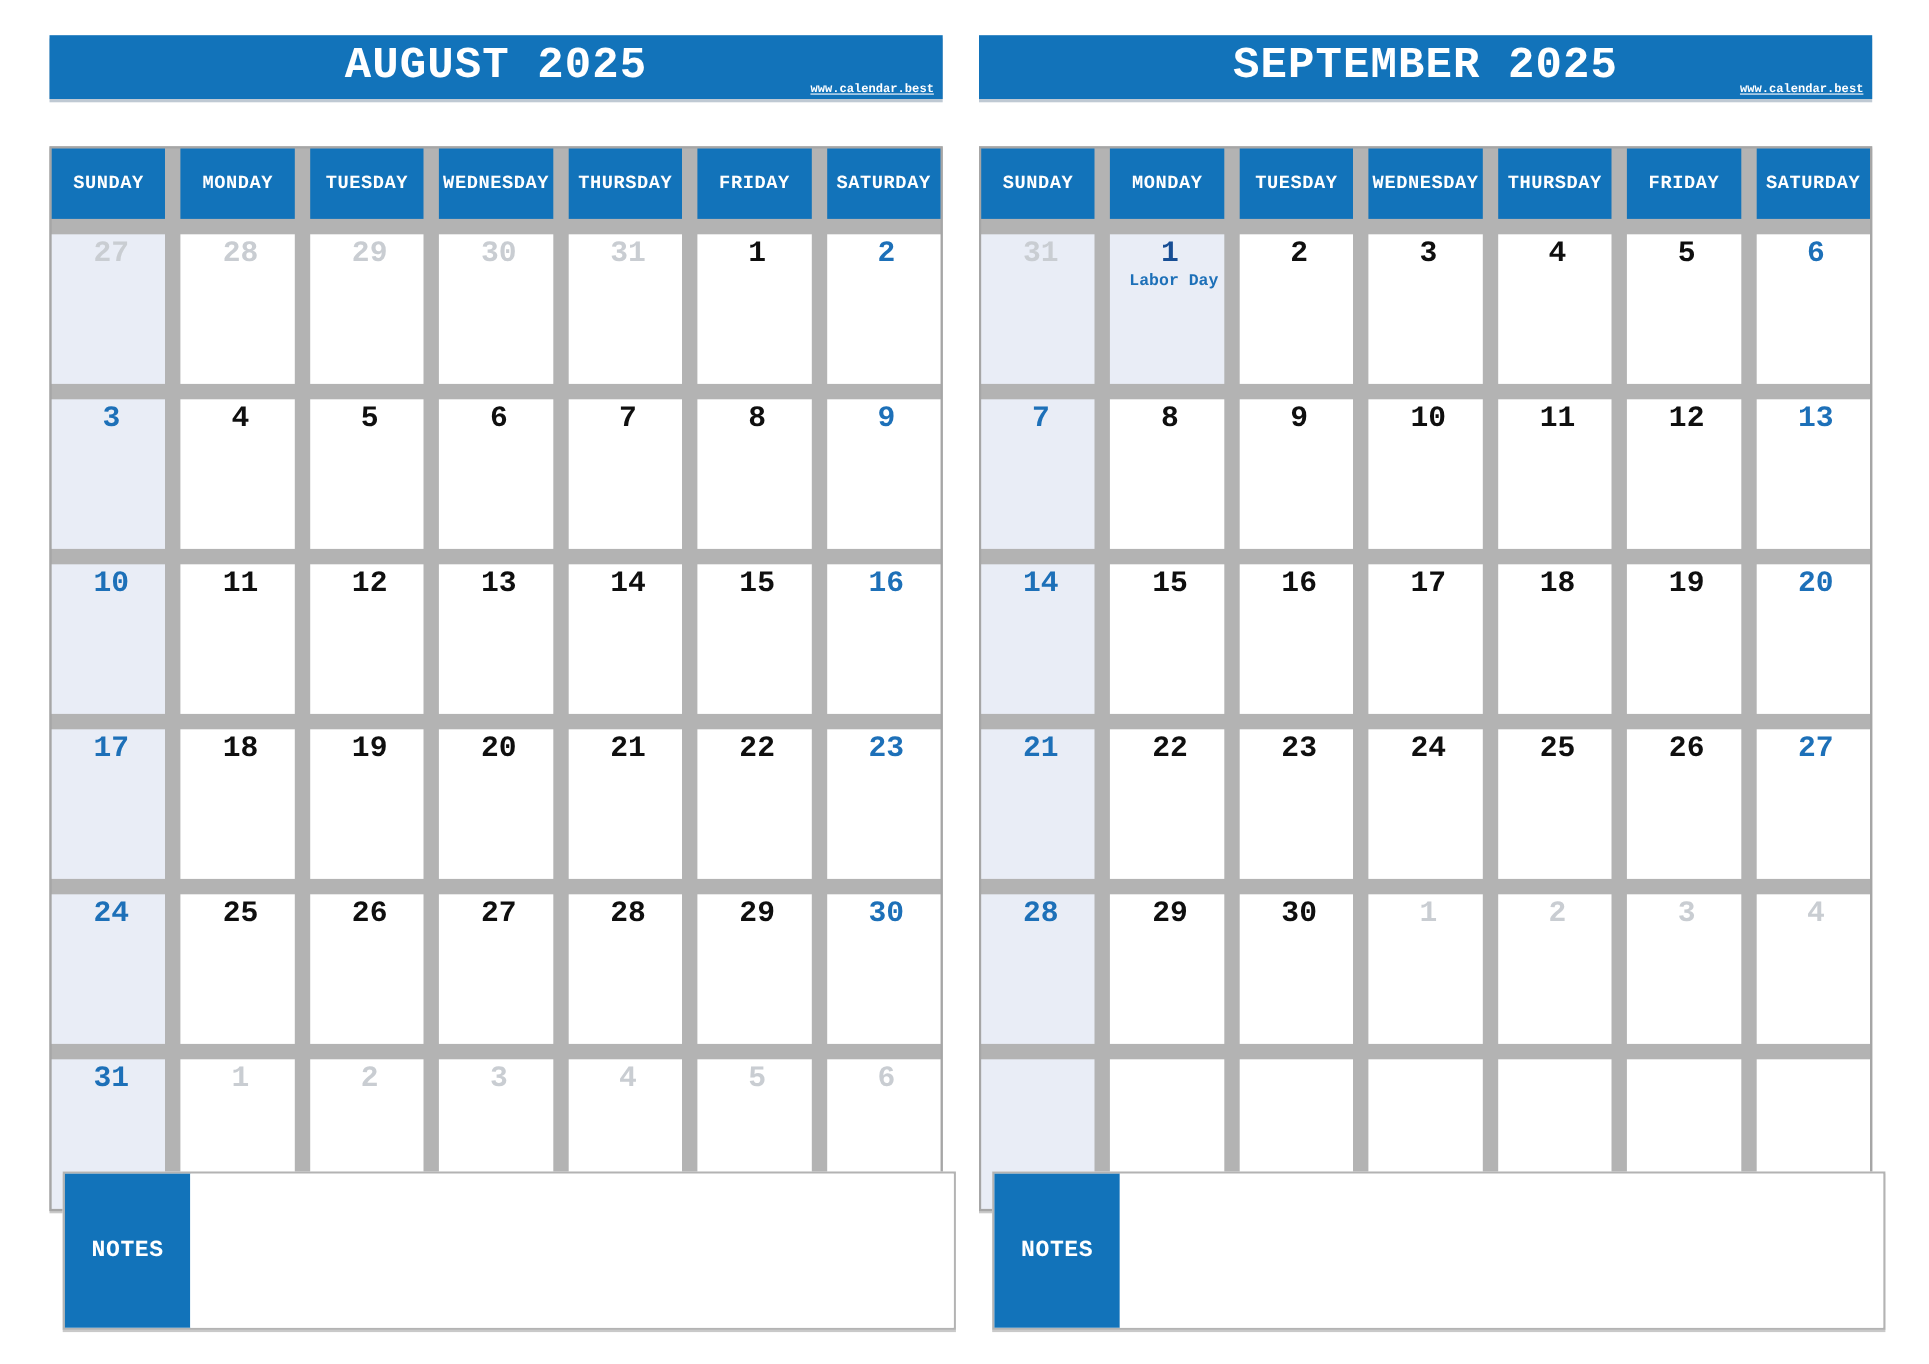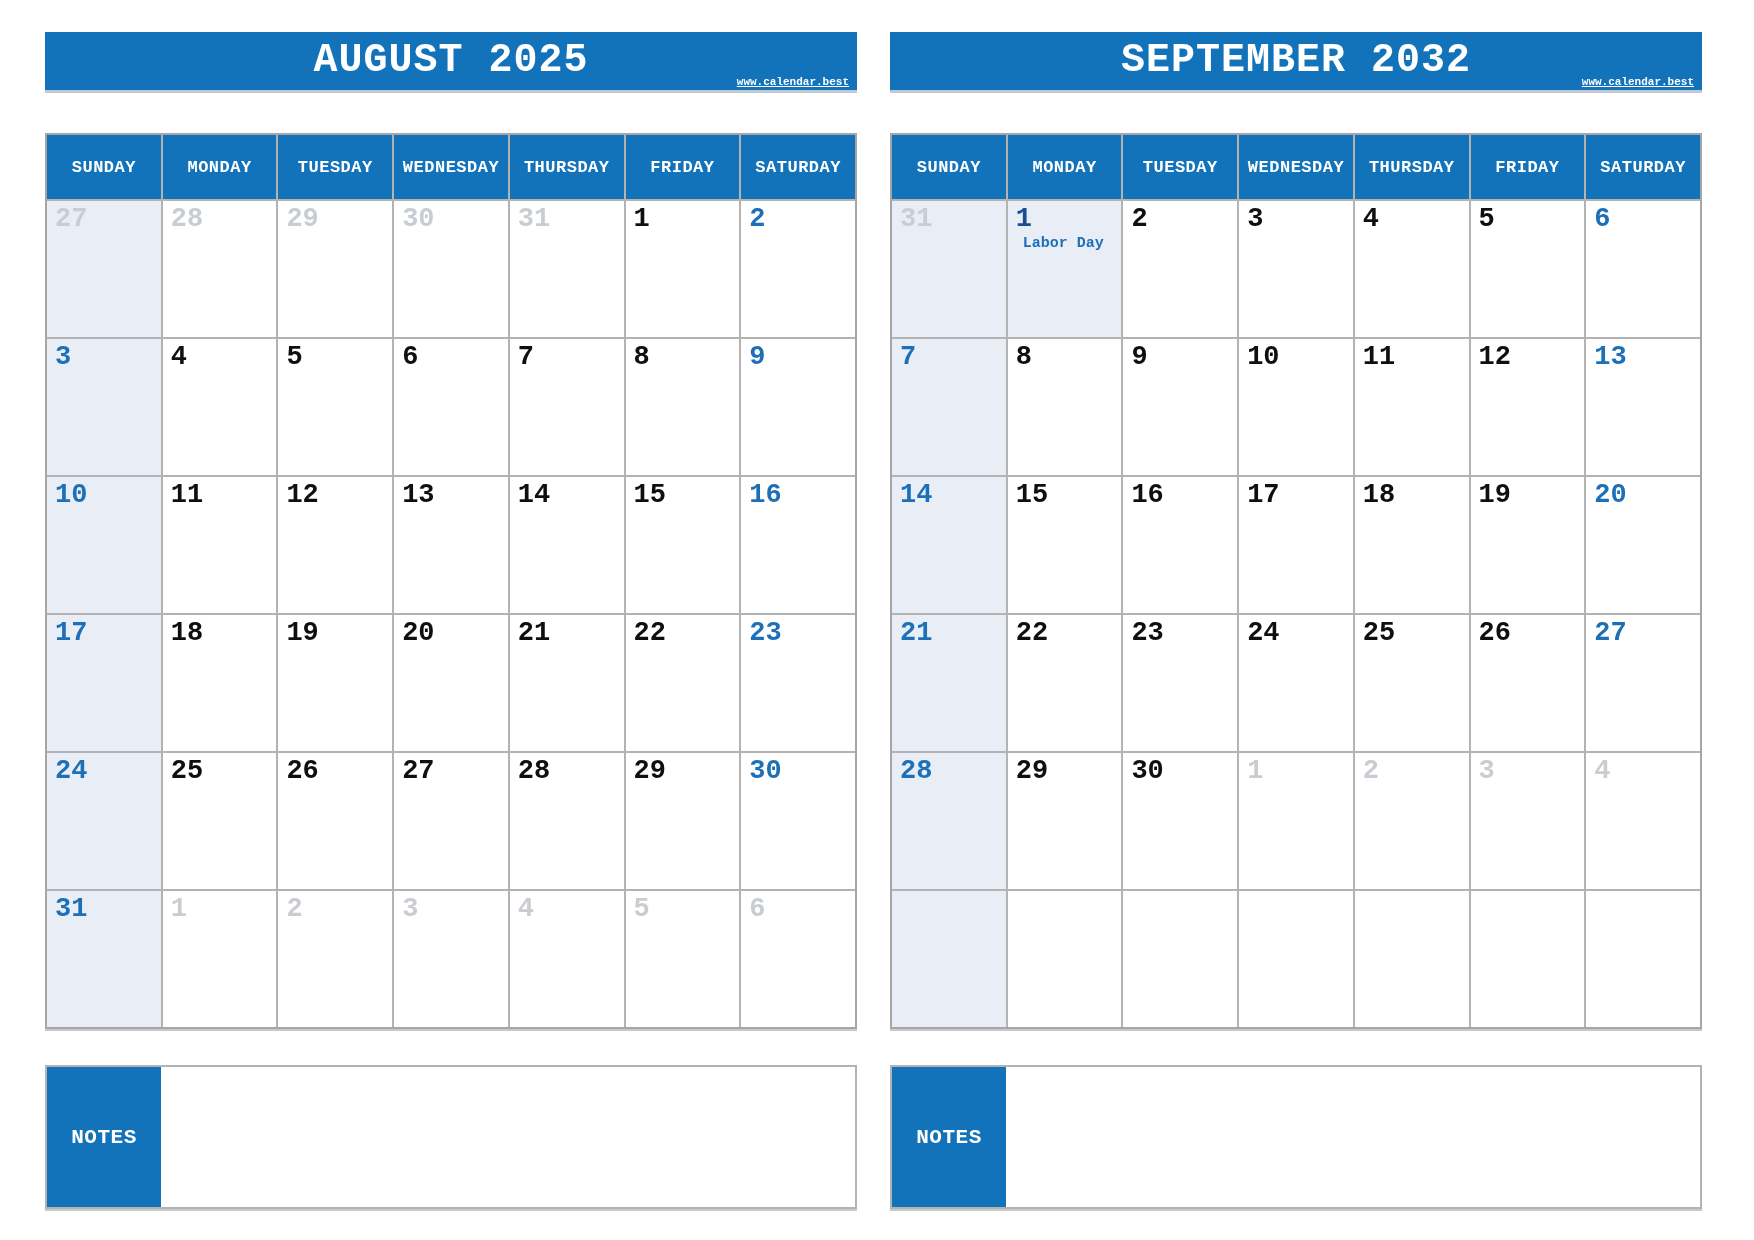--- a/index.html
+++ b/index.html
@@ -21,23 +21,24 @@
     line-height:58px;letter-spacing:1px;white-space:nowrap;
   }
   .sitelink{
     position:absolute;right:8px;bottom:2px;color:#ffffff;font-weight:bold;
     font-size:11px;text-decoration:underline;cursor:pointer;
   }
 
   
   .grid{
     position:absolute;top:101px;left:0;width:100%;
-    display:grid;grid-template-columns:repeat(7,1fr);gap:2px;
+    display:grid;grid-template-columns:repeat(7,1fr);gap:14px;
     background:#b3b3b3;border:2px solid #a6a6a6;box-sizing:border-box;
     box-shadow:0 2px 0 #c9c9c9;
+    text-align:center;
   }
   .dhead{
     background:#1273ba;color:#ffffff;font-weight:bold;font-size:17px;
     height:64px;display:flex;align-items:center;justify-content:center;
     letter-spacing:.5px;white-space:nowrap;overflow:hidden;
   }
   .cell{
     background:#ffffff;height:136px;box-sizing:border-box;
     padding:4px 3px 0 8px;overflow:hidden;
   }
@@ -51,21 +52,21 @@
   .cell.weekend .dnum{color:#1d70b8;}
   .cell.muted .dnum{color:#c9cdd2;}
   .cell.holiday .dnum{color:#174e94;}
   .holiday-label{
     font-size:15px;font-weight:bold;color:#1d70b8;margin-left:7px;
     vertical-align:2px;white-space:nowrap;
   }
 
   
   .notes{
-    position:absolute;top:1033px;left:0;width:100%;height:144px;
+    position:absolute;top:1033px;left:12px;width:100%;height:144px;
     border:2px solid #b3b3b3;box-sizing:border-box;background:#ffffff;
     display:flex;box-shadow:0 2px 0 #c9c9c9;
   }
   .notes-label{
     width:114px;flex:0 0 114px;background:#1273ba;color:#ffffff;
     font-weight:bold;font-size:21px;display:flex;align-items:center;
     justify-content:center;letter-spacing:.5px;
   }
   .notes-area{flex:1;background:#ffffff;}
 </style>
@@ -129,21 +130,21 @@
       <div class="cell muted"><span class="dnum">6</span></div>
     </div>
   <div class="notes">
     <div class="notes-label">NOTES</div>
     <div class="notes-area"></div>
   </div>
 </section>
 
 <section class="cal right">
   <div class="titlebar">
-    <div class="title">SEPTEMBER 2032</div>
+    <div class="title">SEPTEMBER 2025</div>
     <a class="sitelink">www.calendar.best</a>
   </div>
   <div class="grid">
       <div class="dhead">SUNDAY</div>
       <div class="dhead">MONDAY</div>
       <div class="dhead">TUESDAY</div>
       <div class="dhead">WEDNESDAY</div>
       <div class="dhead">THURSDAY</div>
       <div class="dhead">FRIDAY</div>
       <div class="dhead">SATURDAY</div>

